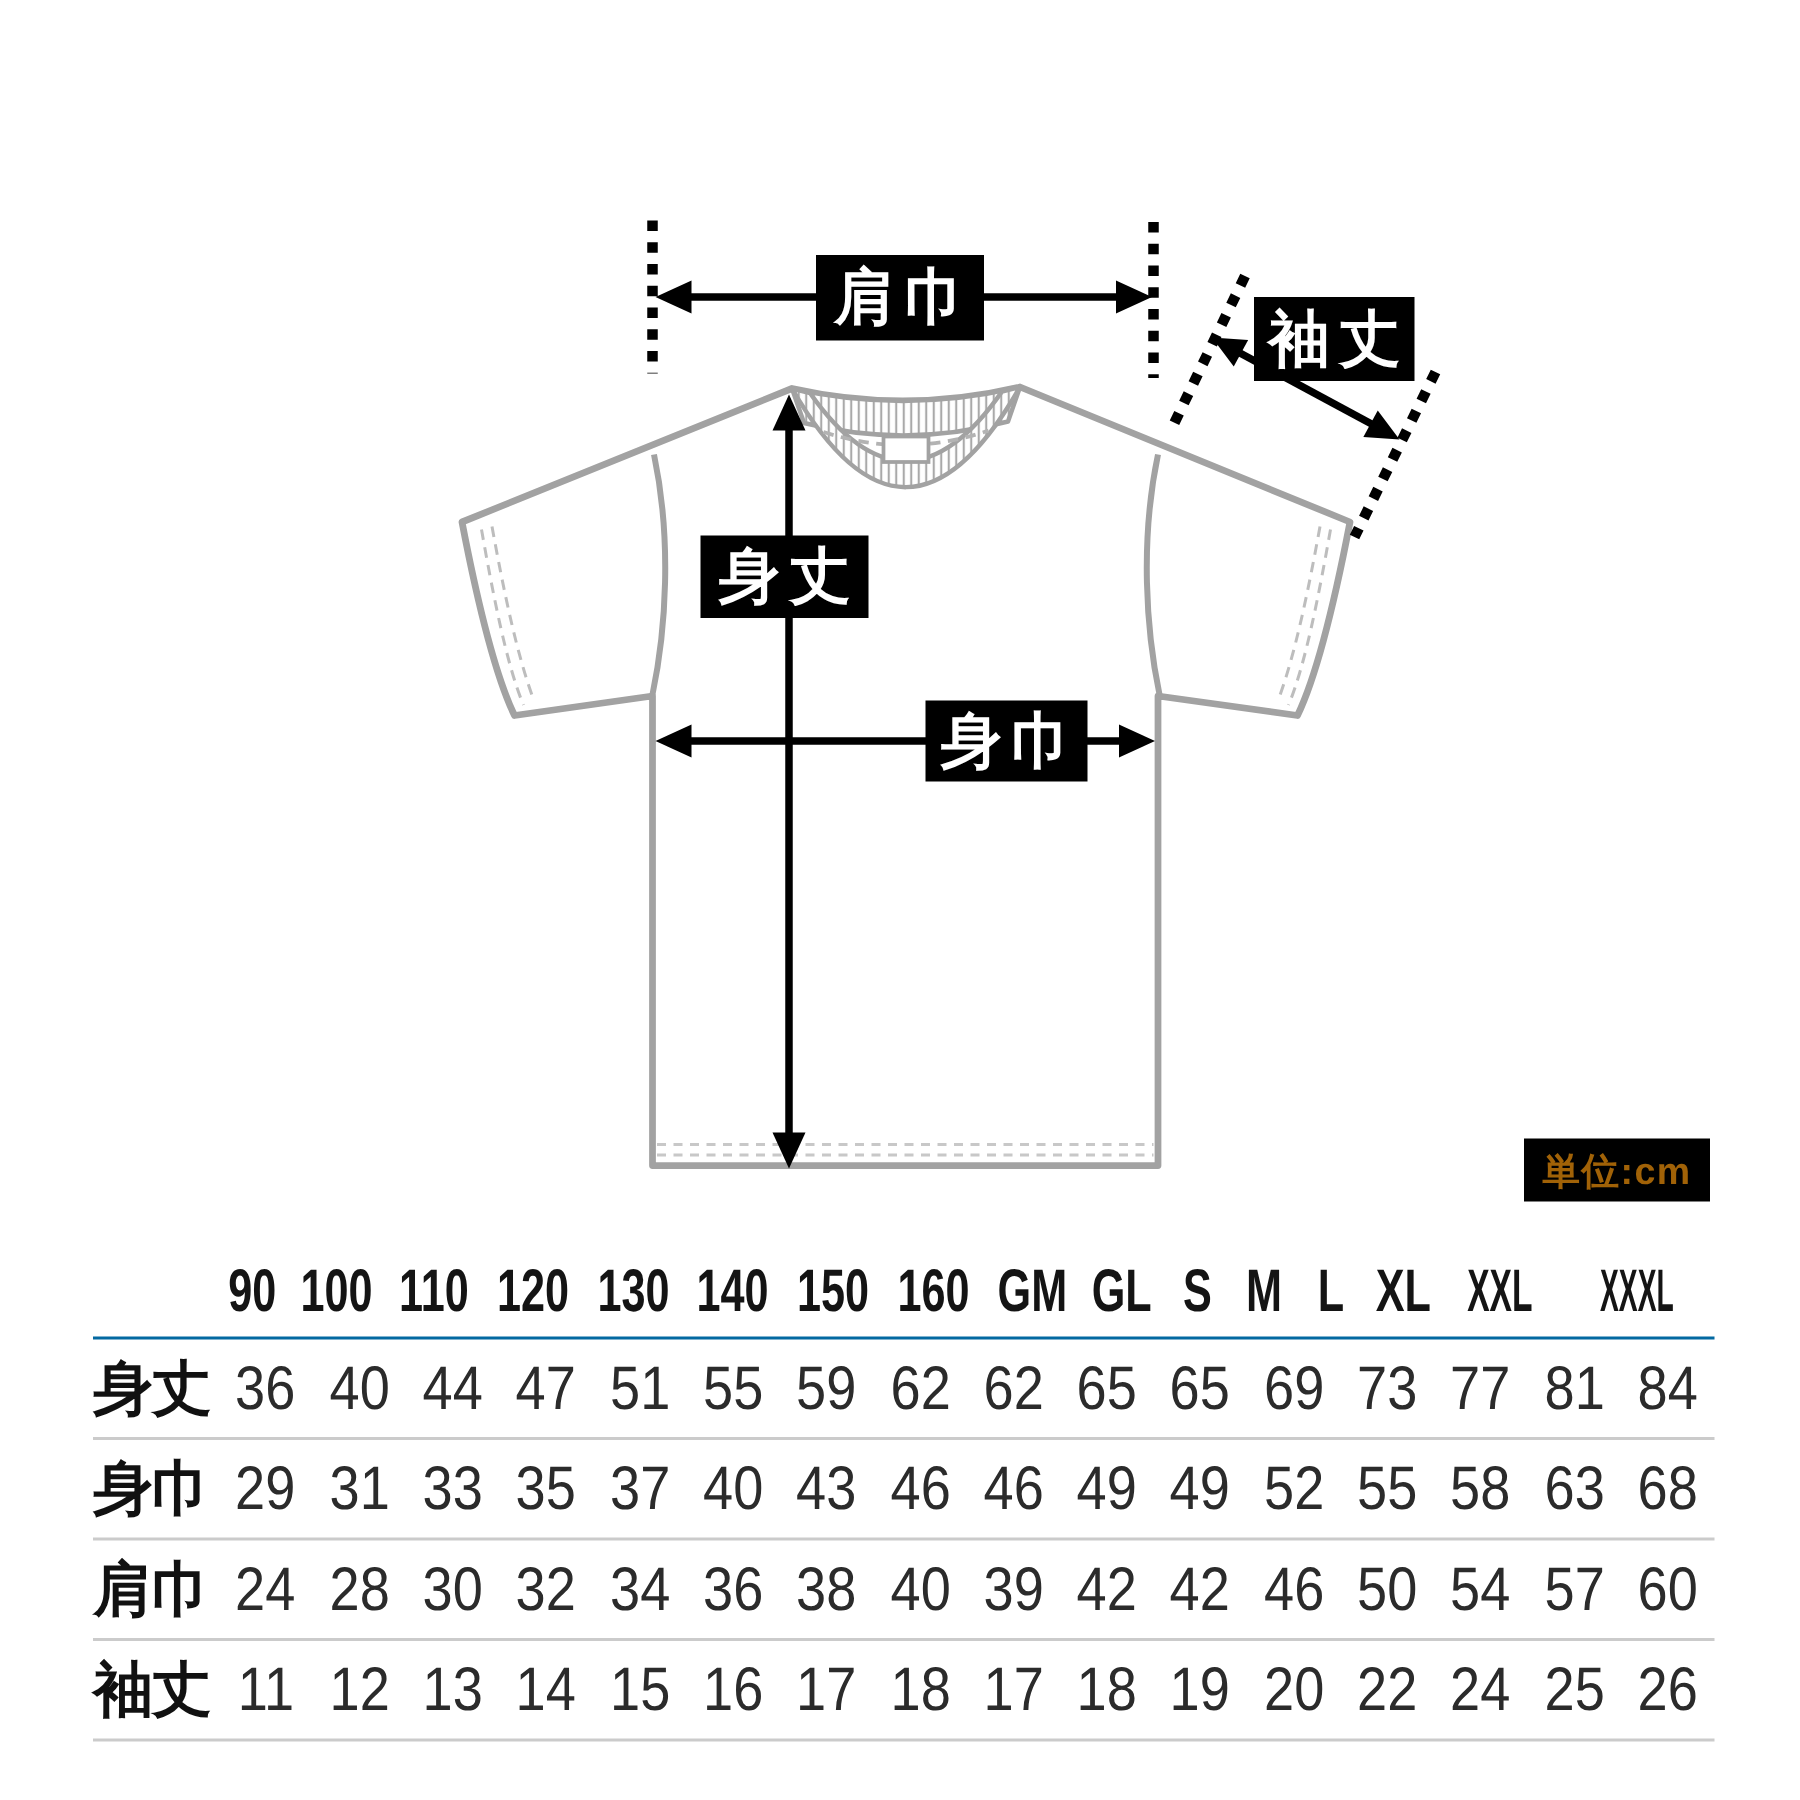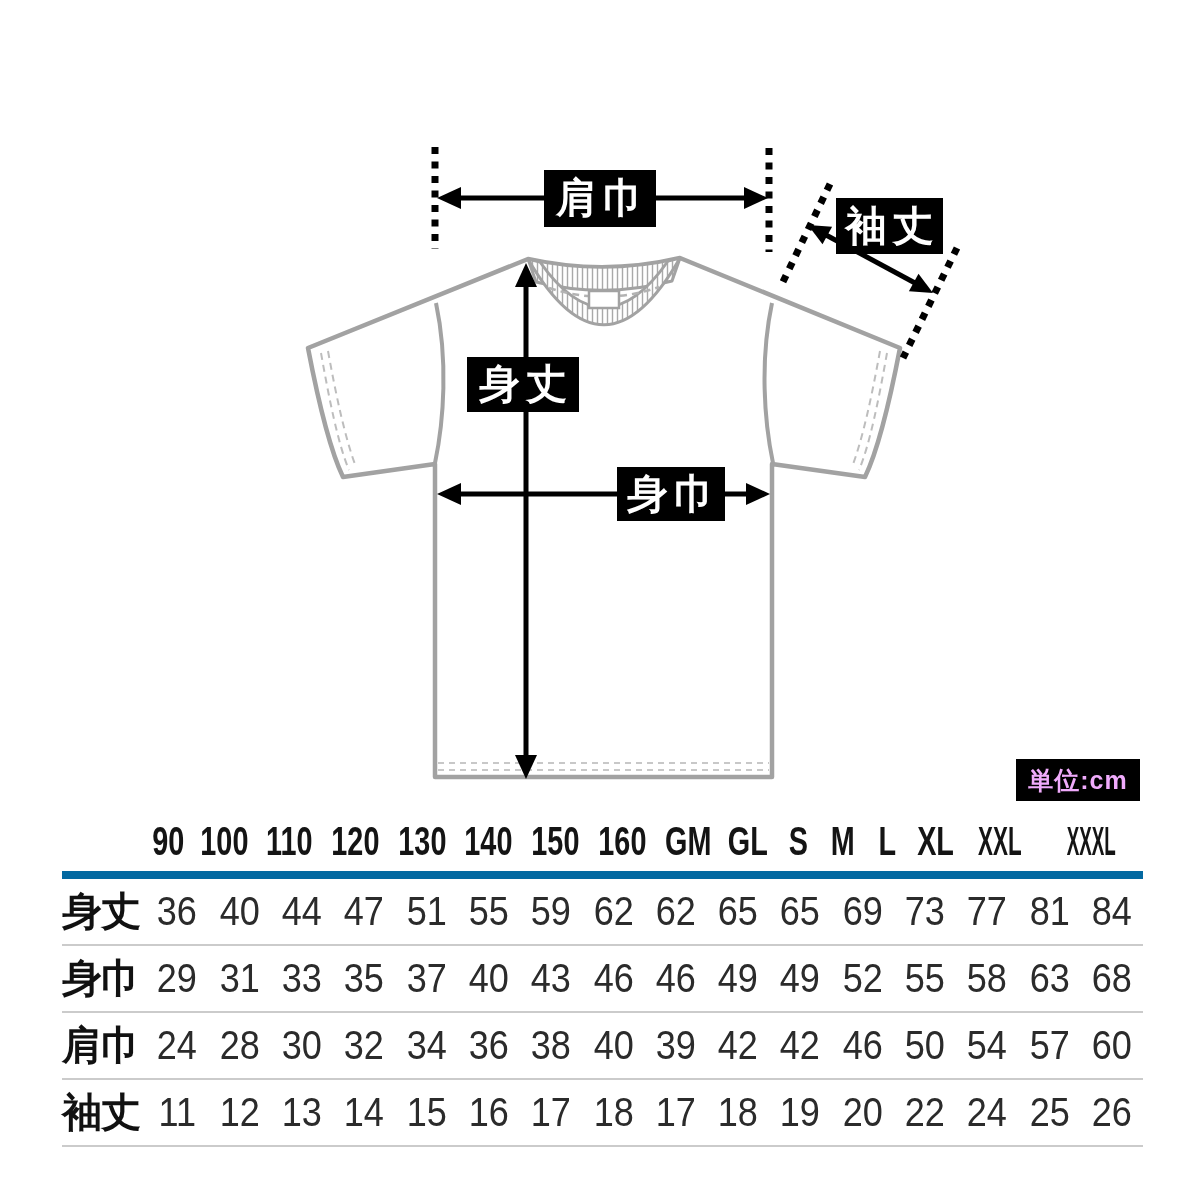--- a/index.html
+++ b/index.html
@@ -10,29 +10,29 @@
   .stage{position:absolute;inset:0;}
   svg.diagram{position:absolute;left:0;top:0;}
   .label-box{
     position:absolute;background:#000;color:#fff;
     display:flex;align-items:center;justify-content:center;
     font-weight:bold;font-size:41px;letter-spacing:6px;padding-left:6px;box-sizing:border-box;
     font-family:"Liberation Sans",sans-serif;
   }
   .unit-box{
     position:absolute;left:1016px;top:759px;width:124px;height:42px;
-    background:#000;color:#f0abfc;display:flex;align-items:center;justify-content:center;
+    background:#000;color:#a16207;display:flex;align-items:center;justify-content:center;
     font-weight:bold;font-size:25px;letter-spacing:1px;
   }
   .size-table{position:absolute;left:62px;top:811px;width:1081px;}
   .trow{
     display:grid;grid-template-columns:84px repeat(16,1fr);
     align-items:center;border-bottom:2px solid #cbcbcb;height:65px;
   }
-  .trow.head{height:60px;border-bottom:8px solid #0369a1;}
+  .trow.head{height:60px;border-bottom:2px solid #0369a1;margin-top:20px;}
   .tcell{text-align:center;white-space:nowrap;overflow:visible;}
   .tcell span{display:inline-block;transform-origin:50% 50%;}
   .rlabel{text-align:left;font-weight:bold;font-size:40px;color:#111;letter-spacing:-1px;}
   .hnum span{font-weight:bold;font-size:40px;color:#141414;transform:scaleX(.72);}
   .hnum.c2 span{transform:scaleX(.56);}
   .hnum.c3 span{transform:scaleX(.47);}
   .num span{font-weight:400;font-size:41px;color:#2b2b2b;transform:scaleX(.88);}
 </style>
 </head>
 <body>

